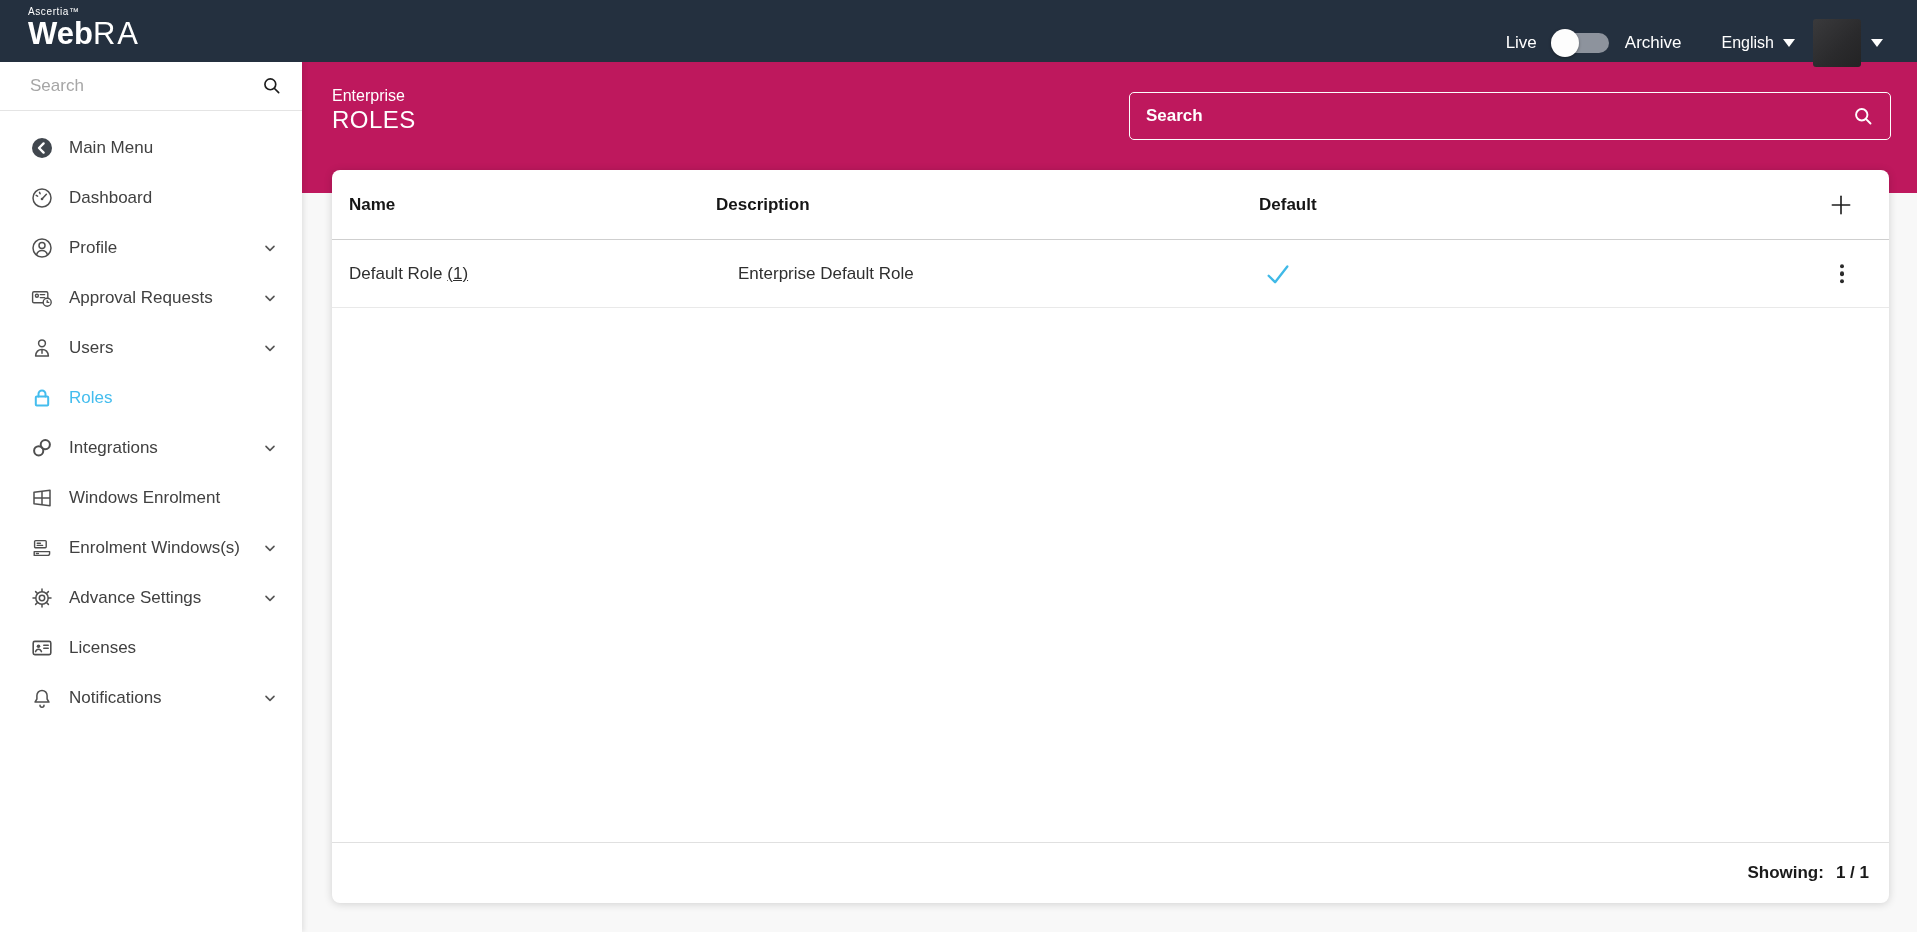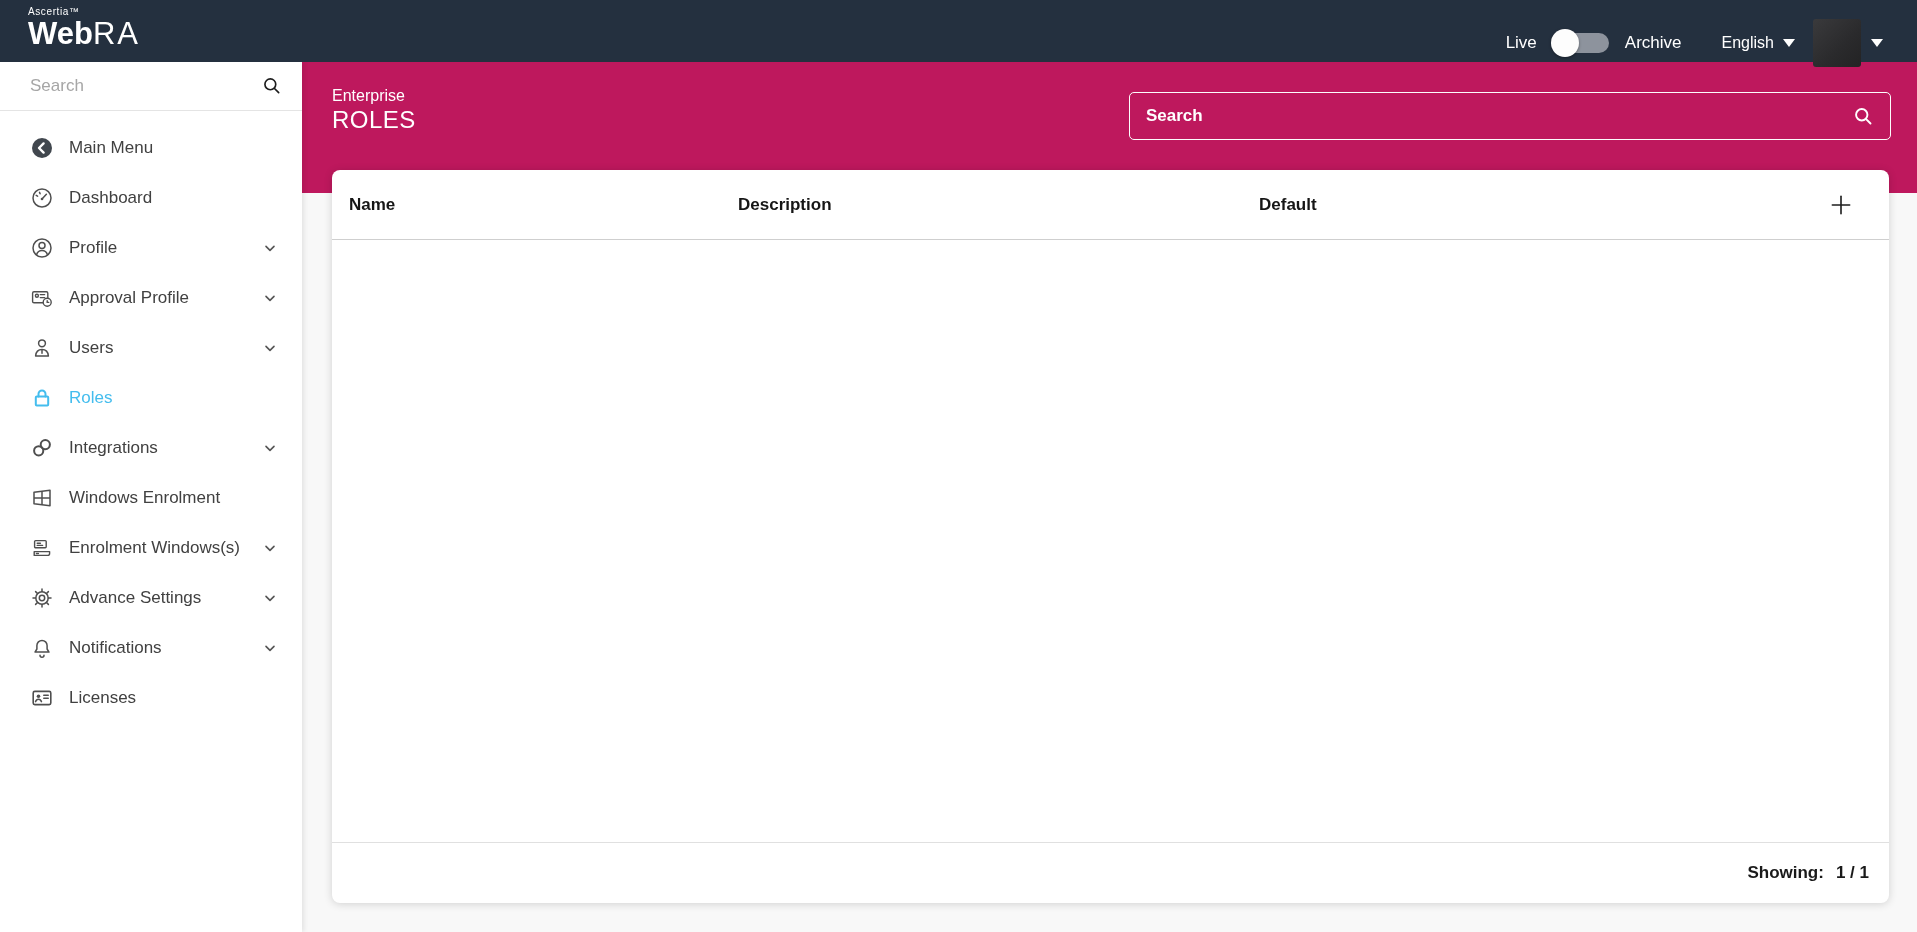--- a/index.html
+++ b/index.html
@@ -46,21 +46,21 @@
   .band-heading { font-size:24px; line-height:27px; font-weight:400; letter-spacing:.5px; }
   .band-search { position:absolute; left:827px; top:30px; width:762px; height:48px; border:1px solid #fdfdfd; border-radius:5px; }
   .band-search input { position:absolute; inset:0; width:100%; height:100%; background:transparent; border:none; outline:none; padding:0 52px 0 16px; font-family:inherit; font-size:17px; font-weight:700; color:#fff; }
   .band-search input::placeholder { color:#fff; opacity:1; }
   .band-search .sicon { position:absolute; right:16px; top:13px; }
 
   
   .card { position:absolute; left:332px; top:170px; width:1557px; height:733px; background:#fff; border-radius:8px; box-shadow:0 1px 8px rgba(0,0,0,.16); z-index:5; }
   .thead { position:relative; height:70px; border-bottom:1px solid #cfcfcf; }
   .th { position:absolute; top:50%; transform:translateY(-50%); font-size:17px; font-weight:700; color:#161616; }
-  .th-name { left:17px; } .th-desc { left:406px; } .th-default { left:927px; }
+  .th-name { left:17px; } .th-desc { left:384px; } .th-default { left:927px; }
   .add-btn { position:absolute; right:35px; top:50%; transform:translateY(-50%); cursor:pointer; background:none; border:none; padding:0; }
   .trow { position:relative; height:68px; border-bottom:1px solid #e9e9e9; }
   .td { position:absolute; top:50%; transform:translateY(-50%); font-size:17px; color:#2f2f2f; }
   .td-name { left:17px; } .td-desc { left:406px; }
   .td-name .count { text-decoration:underline; cursor:pointer; }
   .td-check { position:absolute; left:932px; top:50%; transform:translateY(-50%); }
   .kebab { position:absolute; right:42px; top:50%; transform:translateY(-50%); display:flex; flex-direction:column; gap:3px; cursor:pointer; background:none; border:none; padding:4px 3px; }
   .kebab i { width:4.5px; height:4.5px; border-radius:50%; background:#2c2c2c; }
   .tfoot { position:absolute; left:0; bottom:0; width:100%; height:61px; border-top:1px solid #e0e0e0; }
   .showing { position:absolute; right:20px; top:50%; transform:translateY(-50%); font-size:17px; font-weight:700; color:#1a1a1a; }
@@ -144,21 +144,21 @@
       <span class="mi-icon">
         <svg width="24" height="24" viewBox="0 0 24 24" fill="none" stroke="#4f4f4f" stroke-width="1.4" stroke-linecap="round">
             <rect x="2.6" y="5.8" width="15.2" height="11" rx="1.4"></rect>
             <circle cx="6.9" cy="9.7" r="1.5"></circle>
             <line x1="10.3" y1="8.6" x2="14.6" y2="8.6"></line>
             <line x1="10.3" y1="11.6" x2="14.6" y2="11.6"></line>
             <circle cx="17.2" cy="16.3" r="4" fill="#fff"></circle>
             <polyline points="17.2,14.6 17.2,16.4 18.7,16.4"></polyline>
           </svg>
       </span>
-      <span class="mi-label">Approval Profile</span>
+      <span class="mi-label">Approval Requests</span>
       <span class="mi-chevron">
         <svg width="16" height="16" viewBox="0 0 24 24" fill="none" stroke="#555" stroke-width="2.4" stroke-linecap="round" stroke-linejoin="round">
             <polyline points="6,9.5 12,15.5 18,9.5"></polyline>
           </svg>
       </span>
     </div>
 
     <div class="menu-item">
       <span class="mi-icon">
         <svg width="24" height="24" viewBox="0 0 24 24" fill="none" stroke="#4f4f4f" stroke-width="1.5" stroke-linecap="round" stroke-linejoin="round">
@@ -247,44 +247,44 @@
       <span class="mi-label">Advance Settings</span>
       <span class="mi-chevron">
         <svg width="16" height="16" viewBox="0 0 24 24" fill="none" stroke="#555" stroke-width="2.4" stroke-linecap="round" stroke-linejoin="round">
             <polyline points="6,9.5 12,15.5 18,9.5"></polyline>
           </svg>
       </span>
     </div>
 
     <div class="menu-item">
       <span class="mi-icon">
-        <svg width="24" height="24" viewBox="0 0 24 24" fill="none" stroke="#4f4f4f" stroke-width="1.5" stroke-linecap="round" stroke-linejoin="round">
-            <path d="M12 4.4 a5.1 5.1 0 0 1 5.1 5.1 V13 l1.9 3.1 H5 L6.9 13 V9.5 A5.1 5.1 0 0 1 12 4.4 Z"></path>
-            <path d="M10 19.2 a2 2 0 0 0 4 0"></path>
-          </svg>
-      </span>
-      <span class="mi-label">Notifications</span>
-      <span class="mi-chevron">
-        <svg width="16" height="16" viewBox="0 0 24 24" fill="none" stroke="#555" stroke-width="2.4" stroke-linecap="round" stroke-linejoin="round">
-            <polyline points="6,9.5 12,15.5 18,9.5"></polyline>
-          </svg>
-      </span>
-    </div>
-
-    <div class="menu-item">
-      <span class="mi-icon">
         <svg width="24" height="24" viewBox="0 0 24 24" fill="none" stroke="#4f4f4f" stroke-width="1.6" stroke-linecap="round">
             <rect x="3.2" y="5.4" width="17.6" height="13.2" rx="1.6"></rect>
             <circle cx="8.5" cy="10.3" r="1.8" fill="#4f4f4f" stroke="none"></circle>
             <path d="M5.6 15.6 C6.2 13.7 7.4 13.2 8.5 13.2 C9.6 13.2 10.8 13.7 11.4 15.6"></path>
             <line x1="13.8" y1="9.2" x2="18.2" y2="9.2"></line>
             <line x1="13.8" y1="12.2" x2="18.2" y2="12.2"></line>
           </svg>
       </span>
       <span class="mi-label">Licenses</span>
+    </div>
+
+    <div class="menu-item">
+      <span class="mi-icon">
+        <svg width="24" height="24" viewBox="0 0 24 24" fill="none" stroke="#4f4f4f" stroke-width="1.5" stroke-linecap="round" stroke-linejoin="round">
+            <path d="M12 4.4 a5.1 5.1 0 0 1 5.1 5.1 V13 l1.9 3.1 H5 L6.9 13 V9.5 A5.1 5.1 0 0 1 12 4.4 Z"></path>
+            <path d="M10 19.2 a2 2 0 0 0 4 0"></path>
+          </svg>
+      </span>
+      <span class="mi-label">Notifications</span>
+      <span class="mi-chevron">
+        <svg width="16" height="16" viewBox="0 0 24 24" fill="none" stroke="#555" stroke-width="2.4" stroke-linecap="round" stroke-linejoin="round">
+            <polyline points="6,9.5 12,15.5 18,9.5"></polyline>
+          </svg>
+      </span>
     </div>
 
   </div>
 </div>
 
 <div class="blueband">
   <div class="band-title">
     <div class="band-eyebrow">Enterprise</div>
     <div class="band-heading">ROLES</div>
   </div>
@@ -305,17 +305,31 @@
     <span class="th th-desc">Description</span>
     <span class="th th-default">Default</span>
     <button class="add-btn">
       <svg width="26" height="26" viewBox="0 0 24 24" fill="none" stroke="#1e1e1e" stroke-width="1.5" stroke-linecap="round">
           <line x1="12" y1="4" x2="12" y2="20"></line>
           <line x1="4" y1="12" x2="20" y2="12"></line>
         </svg>
     </button>
   </div>
 
+  <div class="trow">
+    <span class="td td-name"><span>Default Role </span><span class="count">(1)</span></span>
+    <span class="td td-desc">Enterprise Default Role</span>
+    <span class="td-check">
+      <svg width="28" height="28" viewBox="0 0 24 24" fill="none" stroke="#3fb9e7" stroke-width="2" stroke-linecap="round" stroke-linejoin="round">
+          <polyline points="4,13.5 9.5,19 20,5.5"></polyline>
+        </svg>
+    </span>
+    <button class="kebab">
+        <i></i>
+        <i></i>
+        <i></i>
+      </button>
+  </div>
 
   <div class="tfoot">
     <span class="showing"><span>Showing:</span><span class="val">1 / 1</span></span>
   </div>
 </div>
 
 </body></html>

